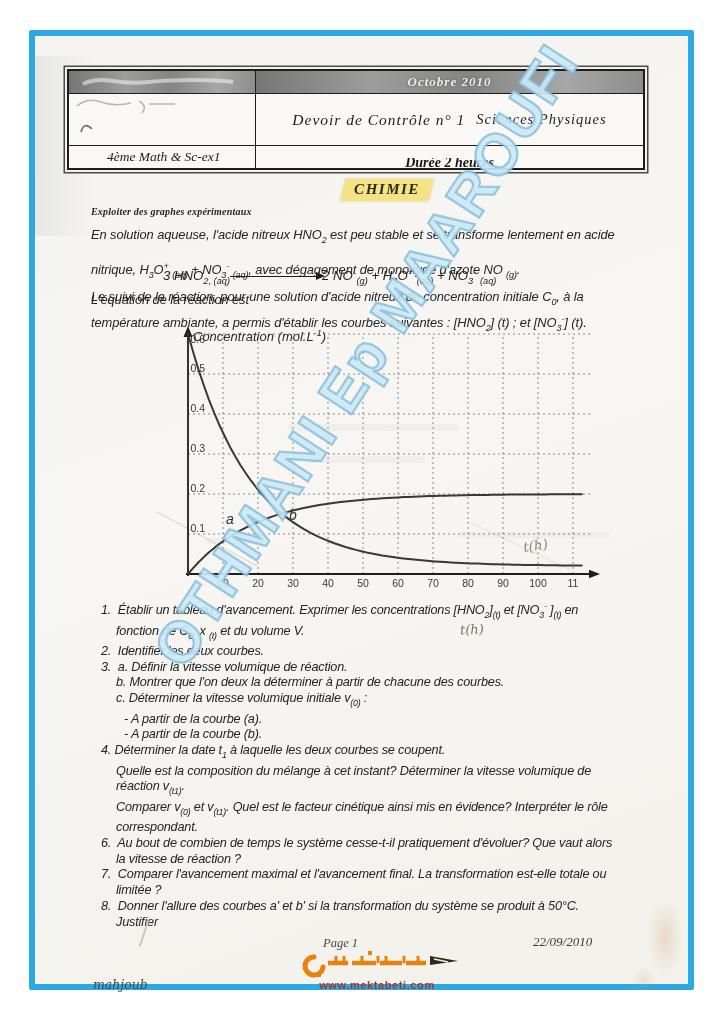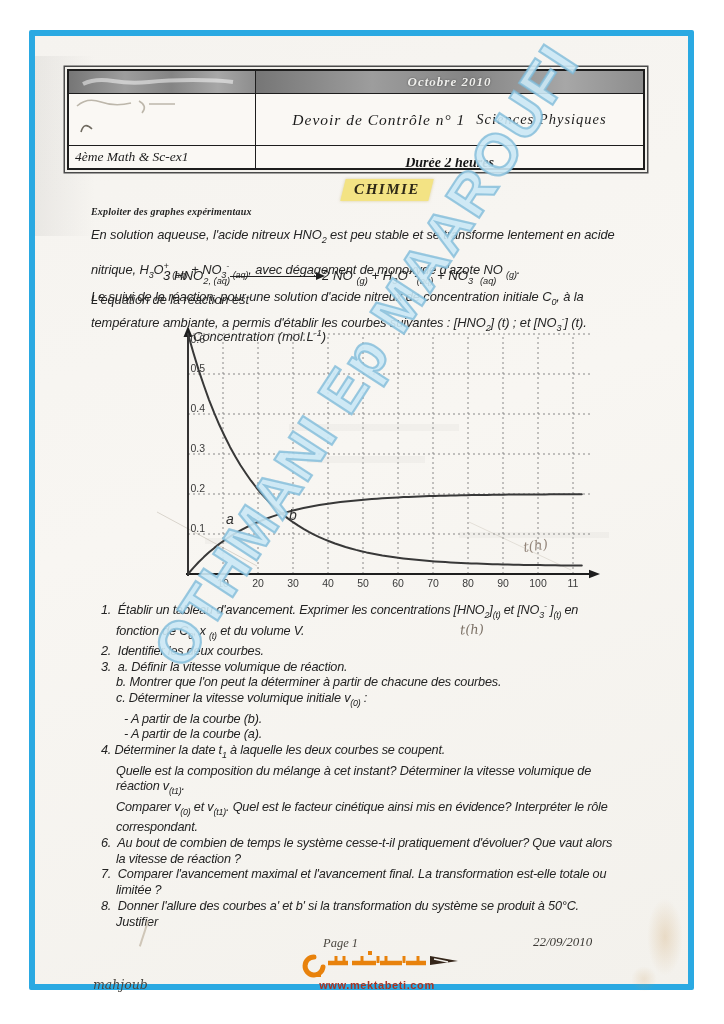--- a/index.html
+++ b/index.html
@@ -19,21 +19,21 @@
   .cdiv{border-right:1.6px solid #1d1d1d;}
   .rdiv{border-bottom:1.6px solid #1d1d1d;}
   .band{background:linear-gradient(90deg,#767676,#9d9d9d 30%,#848484 55%,#a7a7a7 80%,#8d8d8d);}
   .band-right{display:flex;align-items:center;justify-content:center;}
   .band-text{font-family:"Liberation Serif",serif;font-style:italic;font-weight:bold;
              font-size:13px;color:#efefec;text-shadow:0 0 2px rgba(60,60,60,.8);letter-spacing:1px;}
   .title-cell{display:flex;align-items:center;justify-content:center;gap:11px;}
   .h-title{font-family:"Liberation Serif",serif;font-style:italic;font-size:15.5px;color:#1c1c1c;letter-spacing:1px;}
   .h-sub{font-family:"Liberation Serif",serif;font-style:italic;font-size:14.5px;color:#1c1c1c;letter-spacing:1px;}
   .class-cell{display:flex;align-items:center;padding-left:6px;
-              font-family:"Liberation Serif",serif;font-style:italic;font-size:13.5px;color:#1c1c1c;}
+              font-family:"Liberation Serif",serif;font-style:italic;font-size:13.5px;color:#1c1c1c;margin-left:32px;}
   .dur-cell{display:flex;align-items:center;justify-content:center;
             font-family:"Liberation Serif",serif;font-style:italic;font-weight:bold;font-size:14px;color:#161616;margin-top:12px;}
 
   
   .chimie-wrap{position:absolute;left:308px;top:143px;transform:skewX(-14deg);
                background:#f3e384;padding:1px 11px 3px;box-shadow:0 0 3px rgba(190,170,80,.5);}
   .chimie-wrap>span{display:inline-block;transform:skewX(14deg);
                font-family:"Liberation Serif",serif;font-style:italic;font-weight:bold;
                font-size:15px;color:#2e2817;letter-spacing:1.5px;}
   .subtitle{position:absolute;left:56px;top:170px;
@@ -198,24 +198,24 @@
             <text x="91" y="200" font-size="14" font-style="italic" fill="#2f2f2f" text-anchor="middle">a</text>
             <text x="154" y="196" font-size="14" font-style="italic" fill="#2f2f2f" text-anchor="middle">b</text>
             <text x="385" y="228" font-size="13.5" font-style="italic" fill="#93857a" font-family="DejaVu Serif, serif" transform="rotate(-8 385 228)">t(h)</text>
           </svg></div>
 
       <div class="questions" id="questions">
           <div class="qline i0">1.&nbsp; Établir un tableau d'avancement. Exprimer les concentrations [HNO<sub>2</sub>]<sub>(t)</sub> et [NO<sub>3</sub><sup>-</sup> ]<sub>(t)</sub> en</div>
           <div class="qline i1">fonction de C<sub>0</sub>, x <sub>(t)</sub> et du volume V.</div>
           <div class="qline i0">2.&nbsp; Identifier les deux courbes.</div>
           <div class="qline i0">3.&nbsp; a. Définir la vitesse volumique de réaction.</div>
-          <div class="qline i1">b. Montrer que l'on peut la déterminer à partir de chacune des courbes.</div>
+          <div class="qline i1">b. Montrer que l'on deux la déterminer à partir de chacune des courbes.</div>
           <div class="qline i1">c. Déterminer la vitesse volumique initiale v<sub>(0)</sub> :</div>
+          <div class="qline i2">- A partir de la courbe (a).</div>
           <div class="qline i2">- A partir de la courbe (b).</div>
-          <div class="qline i2">- A partir de la courbe (a).</div>
           <div class="qline i0">4. Déterminer la date t<sub>1</sub> à laquelle les deux courbes se coupent.</div>
           <div class="qline i1">Quelle est la composition du mélange à cet instant? Déterminer la vitesse volumique de</div>
           <div class="qline i1">réaction v<sub>(t1)</sub>.</div>
           <div class="qline i1">Comparer v<sub>(0)</sub> et v<sub>(t1)</sub>. Quel est le facteur cinétique ainsi mis en évidence? Interpréter le rôle</div>
           <div class="qline i1">correspondant.</div>
           <div class="qline i0">6.&nbsp; Au bout de combien de temps le système cesse-t-il pratiquement d'évoluer? Que vaut alors</div>
           <div class="qline i1">la vitesse de réaction ?</div>
           <div class="qline i0">7.&nbsp; Comparer l'avancement maximal et l'avancement final. La transformation est-elle totale ou</div>
           <div class="qline i1">limitée ?</div>
           <div class="qline i0">8.&nbsp; Donner l'allure des courbes a' et b' si la transformation du système se produit à 50°C.</div>

